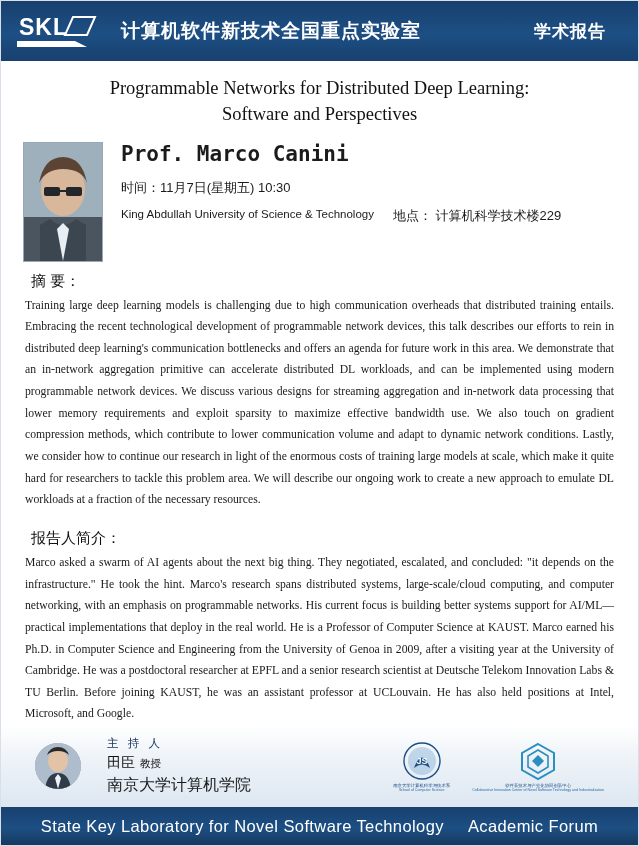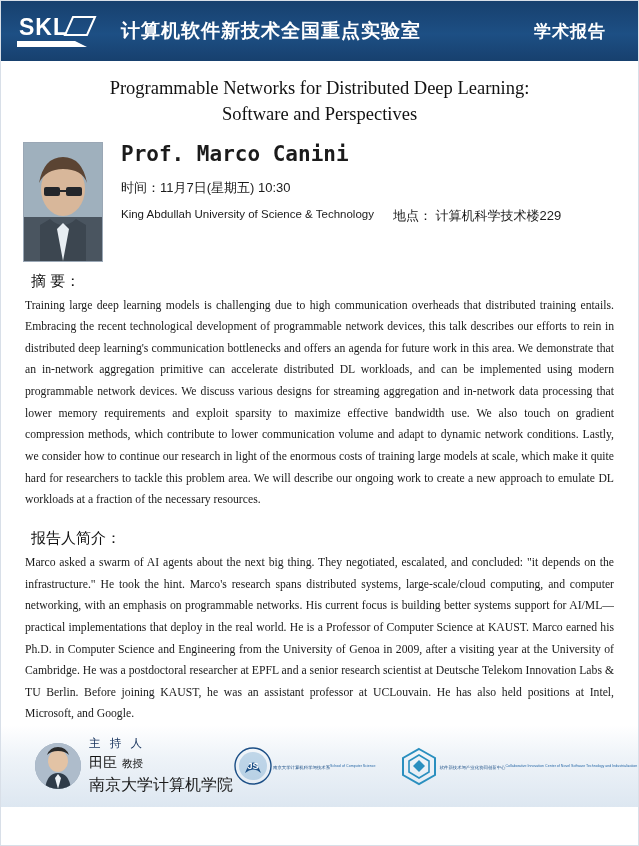--- a/index.html
+++ b/index.html
@@ -160,21 +160,21 @@
     height: 46px;
     border-radius: 50%;
     overflow: hidden;
     margin-left: 34px;
     flex: 0 0 auto;
     background: #93a3b5;
     position: relative;
   }
   .host-photo svg { display:block; }
   .host-text {
-    margin-left: 8px;
+    margin-left: 26px;
     flex: 0 0 auto;
   }
   .host-label {
     font-size: 11.5px;
     color: #16325c;
     letter-spacing: 3px;
     margin-bottom: 3px;
   }
   .host-name {
     font-size: 14px;
@@ -191,21 +191,21 @@
   }
   .footer-logos {
     margin-left: auto;
     display: flex;
     align-items: center;
     gap: 22px;
     padding-right: 34px;
   }
   .flogo {
     display: flex;
-    flex-direction: row;
+    flex-direction: column;
     align-items: center;
   }
   .flogo-cap {
     font-size: 4.4px;
     color: #1c4f86;
     margin-top: 2px;
     letter-spacing: 0px;
     white-space: nowrap;
   }
   .flogo-cap2 {
@@ -326,15 +326,19 @@
           <svg width="42" height="40" viewBox="0 0 42 40" xmlns="http://www.w3.org/2000/svg">
             <path d="M21 3 L37 12 L37 29 L21 38 L5 29 L5 12 Z" fill="none" stroke="#2a8fbf" stroke-width="2"></path>
             <path d="M21 9 L31 15 L31 26 L21 32 L11 26 L11 15 Z" fill="none" stroke="#2a8fbf" stroke-width="1.6"></path>
             <path d="M15 20 L21 14 L27 20 L21 26 Z" fill="#2a8fbf"></path>
           </svg>
           <div class="flogo-cap">软件新技术与产业化协同创新中心</div>
           <div class="flogo-cap2">Collaborative Innovation Center of Novel Software Technology and Industrialization</div>
         </div>
       </div>
     </div>
+    <div class="bottom-bar">
+      <span class="b1">State Key Laboratory for Novel Software Technology</span>
+      <span class="b2">Academic Forum</span>
+    </div>
   </div>
 
 </div>
 
 </body></html>

